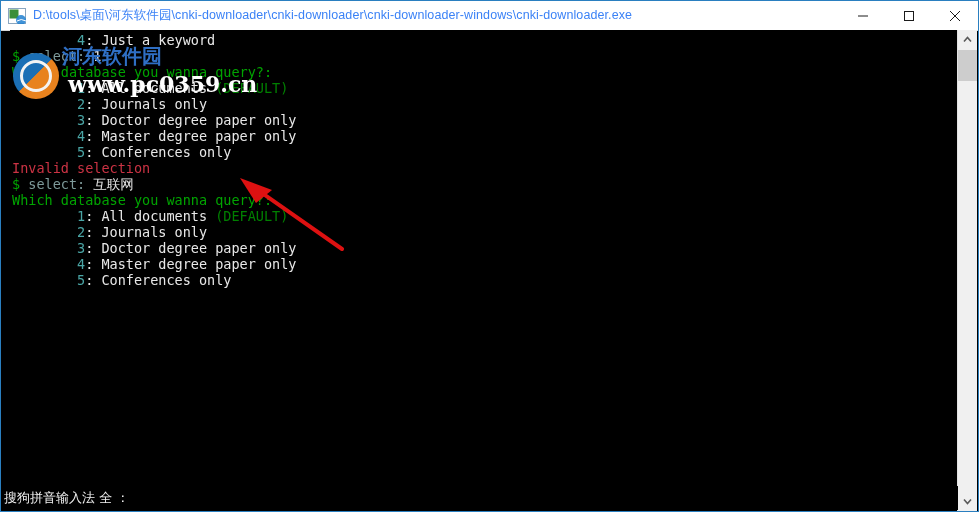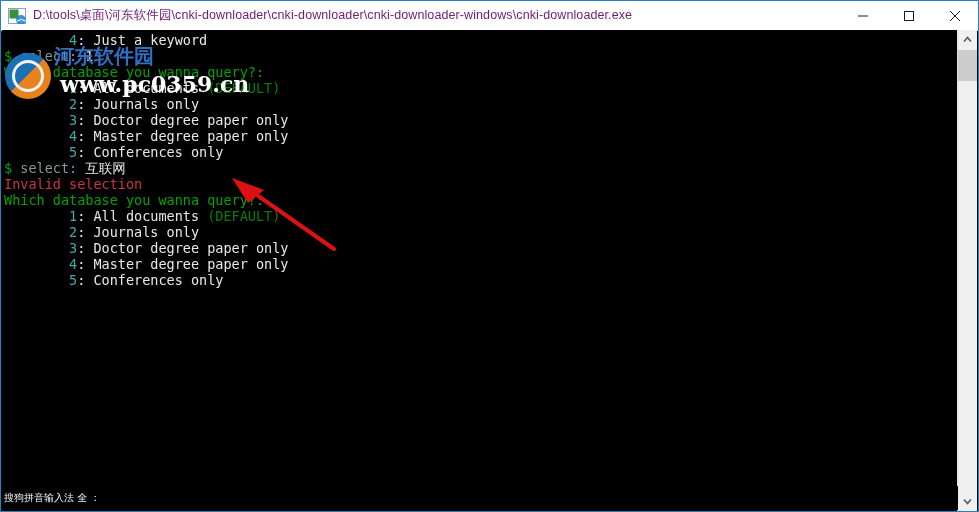--- a/index.html
+++ b/index.html
@@ -39,40 +39,40 @@
     width: 18px;
     height: 16px;
     margin-left: 7px;
     margin-right: 7px;
     flex: 0 0 auto;
     position: relative;
   }
   #title-text {
     font-family: "Liberation Sans", sans-serif;
     font-size: 12.5px;
-    color: #701a75;
+    color: #3b82f6;
     white-space: nowrap;
     overflow: hidden;
     letter-spacing: 0.1px;
     flex: 1 1 auto;
   }
   .winbtn {
     width: 46px;
     height: 28px;
     flex: 0 0 auto;
     display: flex;
     align-items: center;
     justify-content: center;
     color: #1b1b1b;
   }
 
   
   #console {
     position: absolute;
-    left: 1px;
+    left: 9px;
     top: 29px;
     width: 956px;
     height: 481px;
     background: #000000;
     overflow: hidden;
     font-family: "DejaVu Sans Mono", "Liberation Mono", monospace;
     font-size: 13.5px;
     line-height: 16px;
   }
   #console-lines {
@@ -192,21 +192,21 @@
     position: absolute;
     left: 1px;
     bottom: 1px;
     width: 956px;
     height: 24px;
     background: #000000;
     display: flex;
     align-items: center;
     color: #f0f0f0;
     font-family: "DejaVu Sans", sans-serif;
-    font-size: 10px;
+    font-size: 13px;
     white-space: pre;
     padding-left: 2px;
     box-sizing: border-box;
   }
 </style>
 </head>
 <body>
 
 <div id="window">
 
@@ -241,22 +241,22 @@
   <div id="console">
     <div id="console-lines">
         <div class="cline"><span class="c-white">        </span><span class="c-cyan">4</span><span class="c-white">: Just a keyword</span></div>
         <div class="cline"><span class="c-green">$</span><span class="c-gray"> select: </span><span class="c-white">1</span></div>
         <div class="cline"><span class="c-green">Which database you wanna query?:</span></div>
         <div class="cline"><span class="c-white">        </span><span class="c-cyan">1</span><span class="c-white">: All documents </span><span class="c-dkgreen">(DEFAULT)</span></div>
         <div class="cline"><span class="c-white">        </span><span class="c-cyan">2</span><span class="c-white">: Journals only</span></div>
         <div class="cline"><span class="c-white">        </span><span class="c-cyan">3</span><span class="c-white">: Doctor degree paper only</span></div>
         <div class="cline"><span class="c-white">        </span><span class="c-cyan">4</span><span class="c-white">: Master degree paper only</span></div>
         <div class="cline"><span class="c-white">        </span><span class="c-cyan">5</span><span class="c-white">: Conferences only</span></div>
+        <div class="cline"><span class="c-red">Invalid selection</span></div>
         <div class="cline"><span class="c-green">$</span><span class="c-gray"> select: </span><span class="c-white">互联网</span></div>
-        <div class="cline"><span class="c-red">Invalid selection</span></div>
         <div class="cline"><span class="c-green">Which database you wanna query?:</span></div>
         <div class="cline"><span class="c-white">        </span><span class="c-cyan">1</span><span class="c-white">: All documents </span><span class="c-dkgreen">(DEFAULT)</span></div>
         <div class="cline"><span class="c-white">        </span><span class="c-cyan">2</span><span class="c-white">: Journals only</span></div>
         <div class="cline"><span class="c-white">        </span><span class="c-cyan">3</span><span class="c-white">: Doctor degree paper only</span></div>
         <div class="cline"><span class="c-white">        </span><span class="c-cyan">4</span><span class="c-white">: Master degree paper only</span></div>
         <div class="cline"><span class="c-white">        </span><span class="c-cyan">5</span><span class="c-white">: Conferences only</span></div>
       </div>
 
     <div id="watermark">
       <div id="wm-logo"></div>

